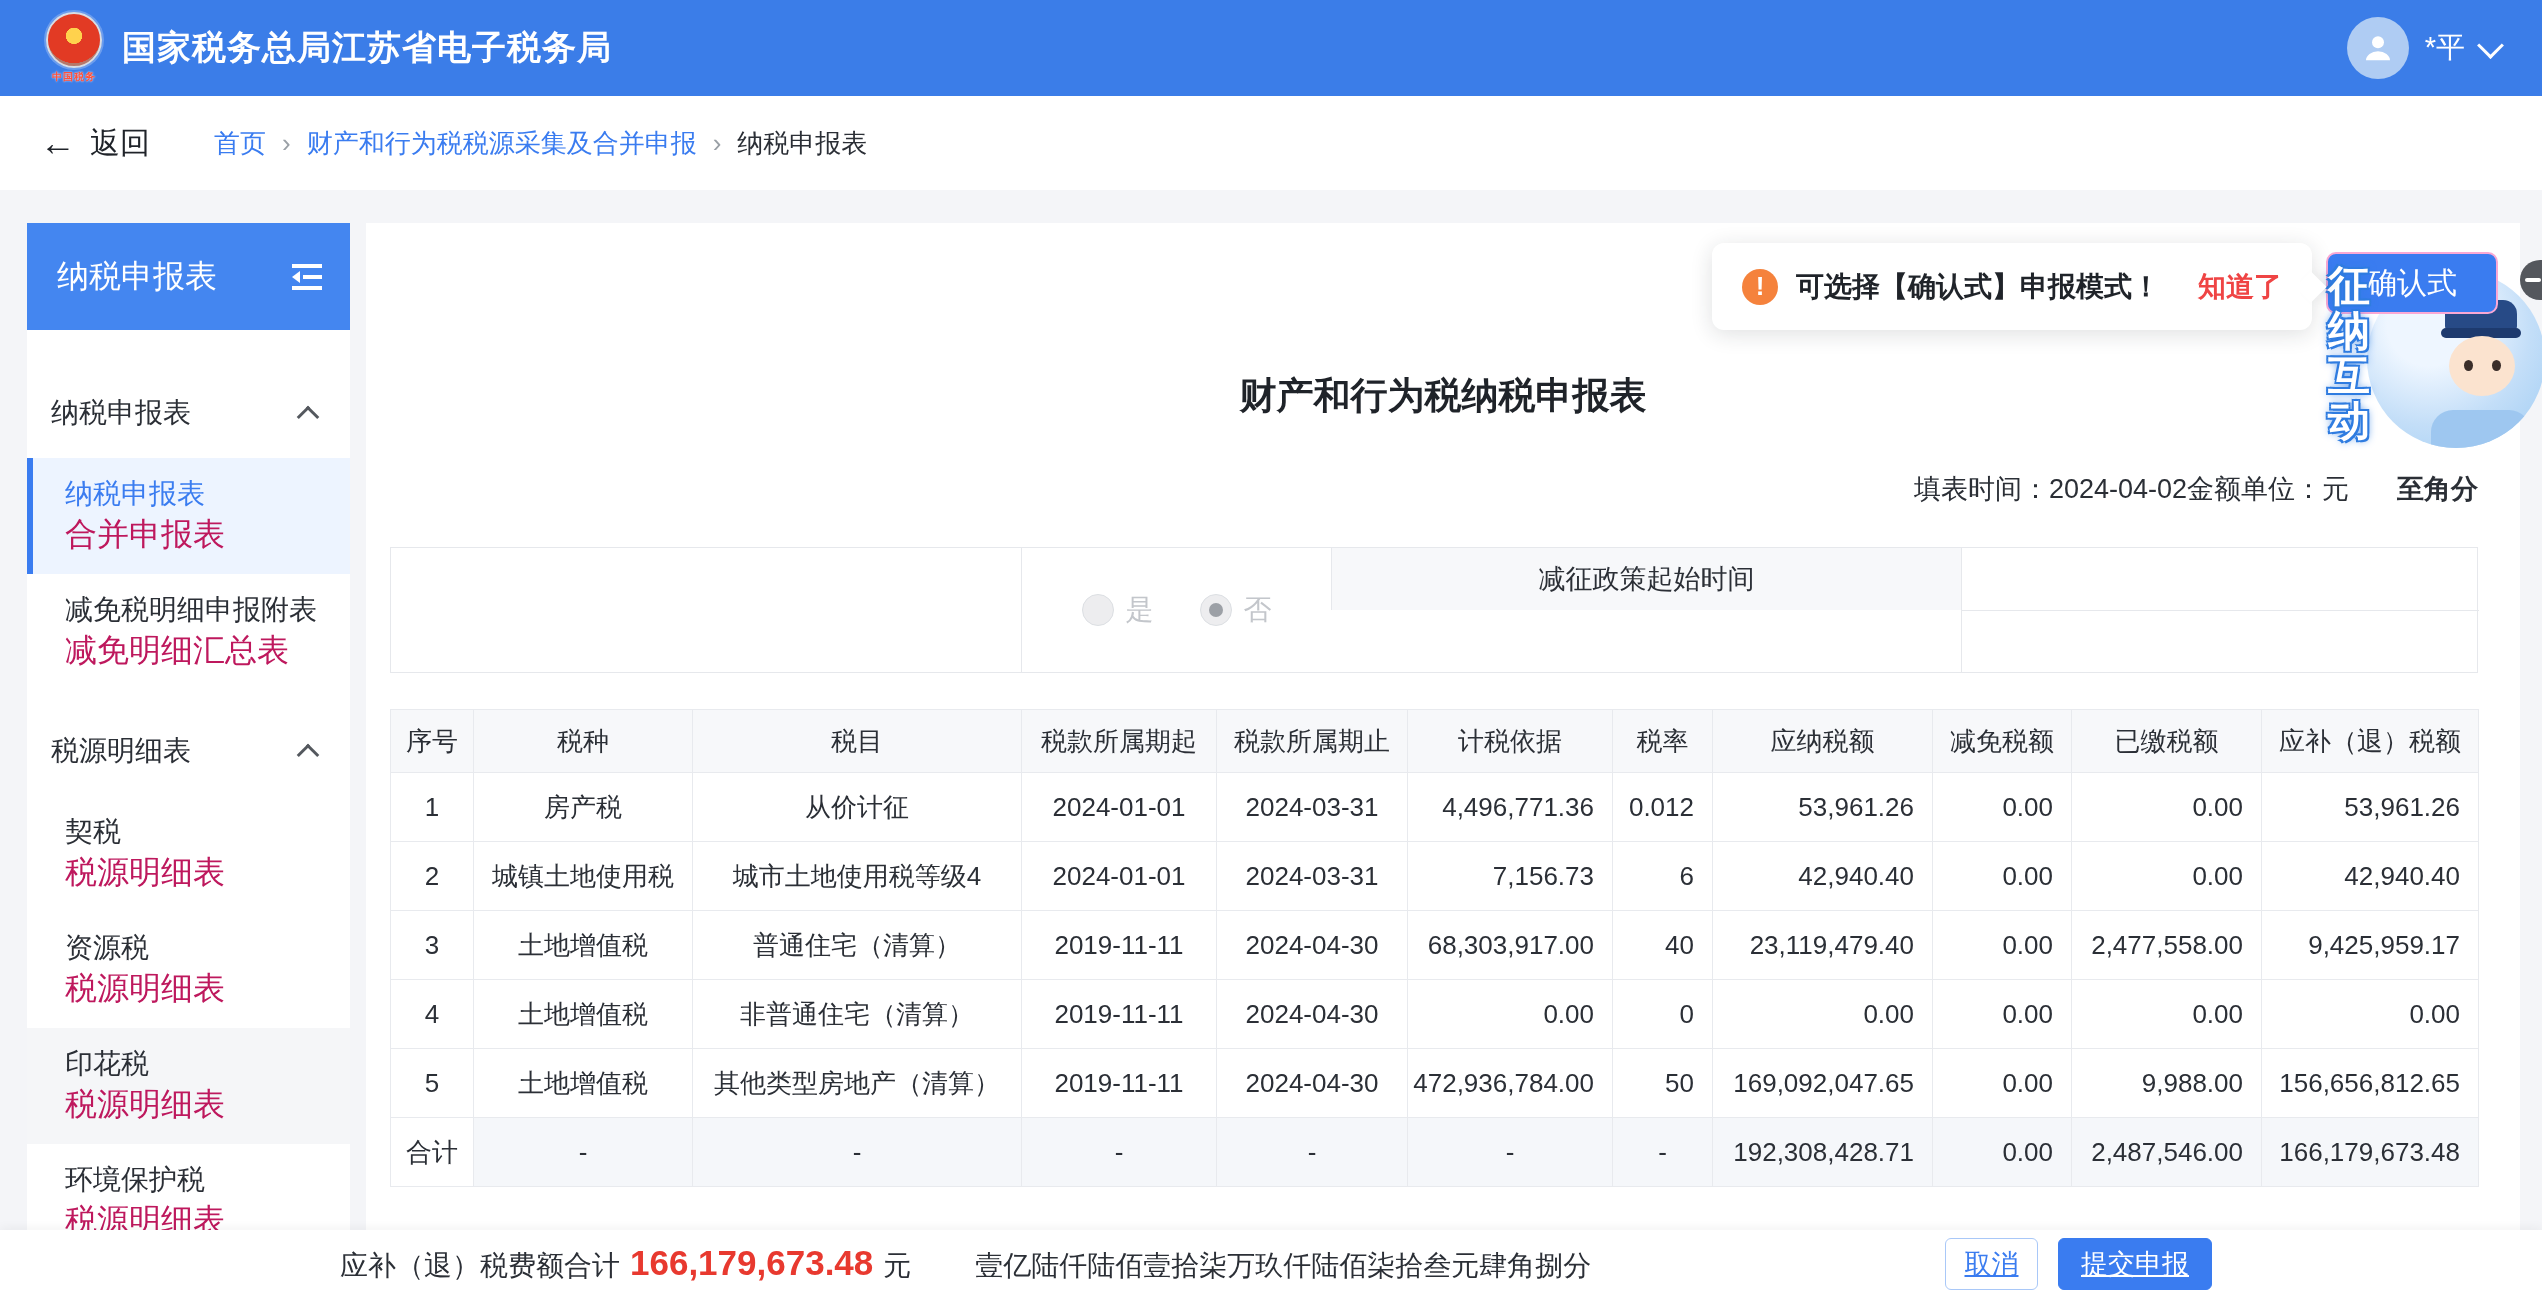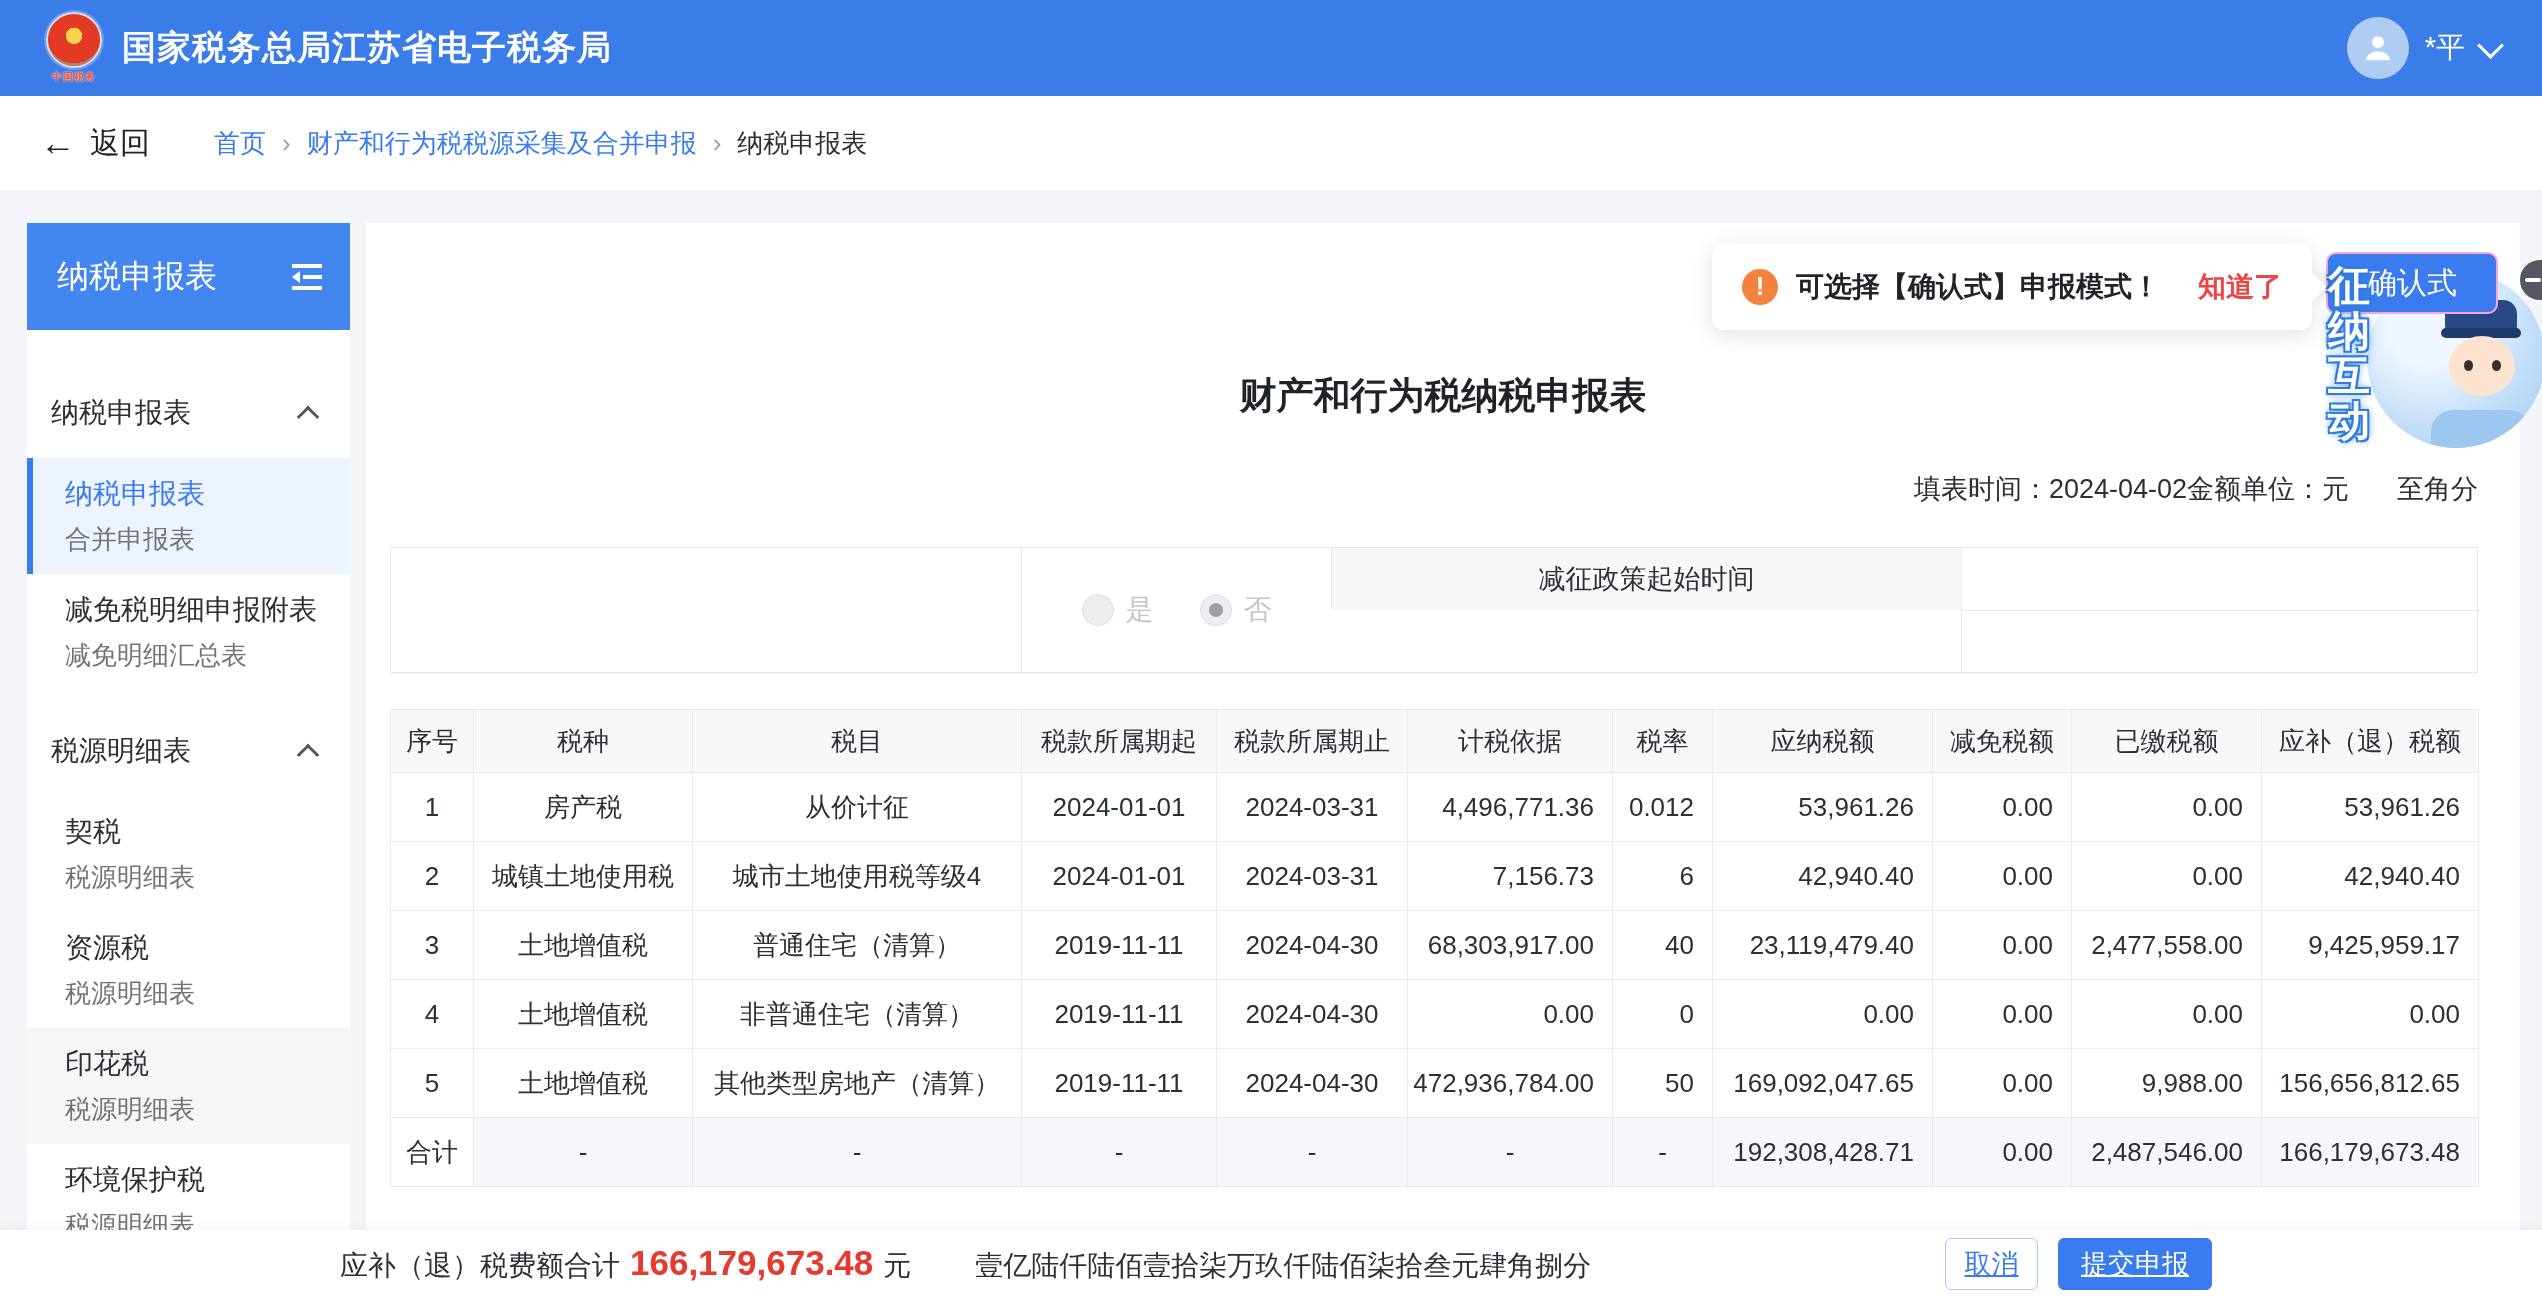--- a/index.html
+++ b/index.html
@@ -34,21 +34,21 @@
   .sidebar{position:absolute;left:27px;top:223px;width:323px;height:1007px;background:#fff;overflow:hidden;}
   .side-head{height:107px;background:#4486f0;color:#fff;display:flex;align-items:center;justify-content:space-between;padding:0 26px 0 30px;}
   .side-head-title{font-size:32px;}
   .side-nav{padding-top:52px;}
   .side-group-header{display:flex;align-items:center;justify-content:space-between;height:62px;padding:0 34px 0 24px;}
   .sg-label{font-size:28px;color:#2b2f36;}
   .chev-up{width:13px;height:13px;border-right:3px solid #54585e;border-bottom:3px solid #54585e;transform:rotate(-135deg);margin-top:8px;}
   .side-items{margin:14px 0 30px 0;}
   .side-item{padding:17px 16px 17px 38px;cursor:pointer;}
   .si-title{font-size:28px;color:#2b2f36;white-space:nowrap;overflow:hidden;}
-  .si-sub{font-size:26px;color:#737373;margin-top:9px;}
+  .si-sub{font-size:32px;color:#be185d;}
   .side-item.active{background:#edf4ff;border-left:6px solid #3a7cf0;padding-left:32px;}
   .side-item.active .si-title{color:#3a7cf0;}
   .side-item.hl{background:#f5f6f8;}
 
   
   .main-card{position:absolute;left:366px;top:223px;width:2154px;height:1007px;background:#fff;}
 
   
   .notice{position:absolute;top:20px;right:208px;height:87px;background:#fff;border-radius:12px;
           box-shadow:0 4px 22px rgba(31,35,41,.14);display:flex;align-items:center;padding:0 30px;z-index:5;}
@@ -73,21 +73,21 @@
   .assist-chars{position:absolute;top:40px;right:150px;z-index:4;display:flex;flex-direction:column;line-height:45px;
           font-size:42px;font-weight:700;color:#fff;
           text-shadow:2px 2px 0 #2f7ce0,-2px 2px 0 #2f7ce0,2px -2px 0 #2f7ce0,-2px -2px 0 #2f7ce0,0 0 8px #2f7ce0;}
   .collapse-handle{position:absolute;right:-18px;top:260px;width:40px;height:40px;border-radius:50%;background:#54575d;z-index:6;
           display:flex;align-items:center;justify-content:center;cursor:pointer;}
   .collapse-handle span{display:block;width:16px;height:4px;background:#fff;border-radius:2px;margin-left:-14px;}
 
   
   .form-title{padding-top:148px;text-align:center;font-size:37px;font-weight:700;color:#1f2329;}
   .meta-row{margin:50px 42px 0 24px;display:flex;justify-content:flex-end;align-items:baseline;font-size:27px;color:#2b2f36;}
-  .meta-right span + span{margin-left:48px;}
+  .meta-right span + span{margin-left:48px;font-weight:bold;}
 
   
   .policy{margin:40px 42px 0 24px;display:grid;grid-template-columns:630px 310px 630px 518px;grid-template-rows:62px 62px;
           border:1px solid #e6e8ec;font-size:27px;color:#2b2f36;}
   .p-cell{display:flex;align-items:center;justify-content:center;}
   .p-q{grid-area:1/1/3/2;background:#f7f8fa;}
   .p-radio{grid-area:1/2/3/3;border-left:1px solid #e6e8ec;gap:46px;}
   .p-sl{grid-area:1/3/2/4;background:#f7f8fa;border-left:1px solid #e6e8ec;}
   .p-sv{grid-area:1/4/2/5;border-left:1px solid #e6e8ec;}
   .p-el{grid-area:2/3/3/4;background:#f7f8fa;border-left:1px solid #e6e8ec;border-top:1px solid #e6e8ec;}

